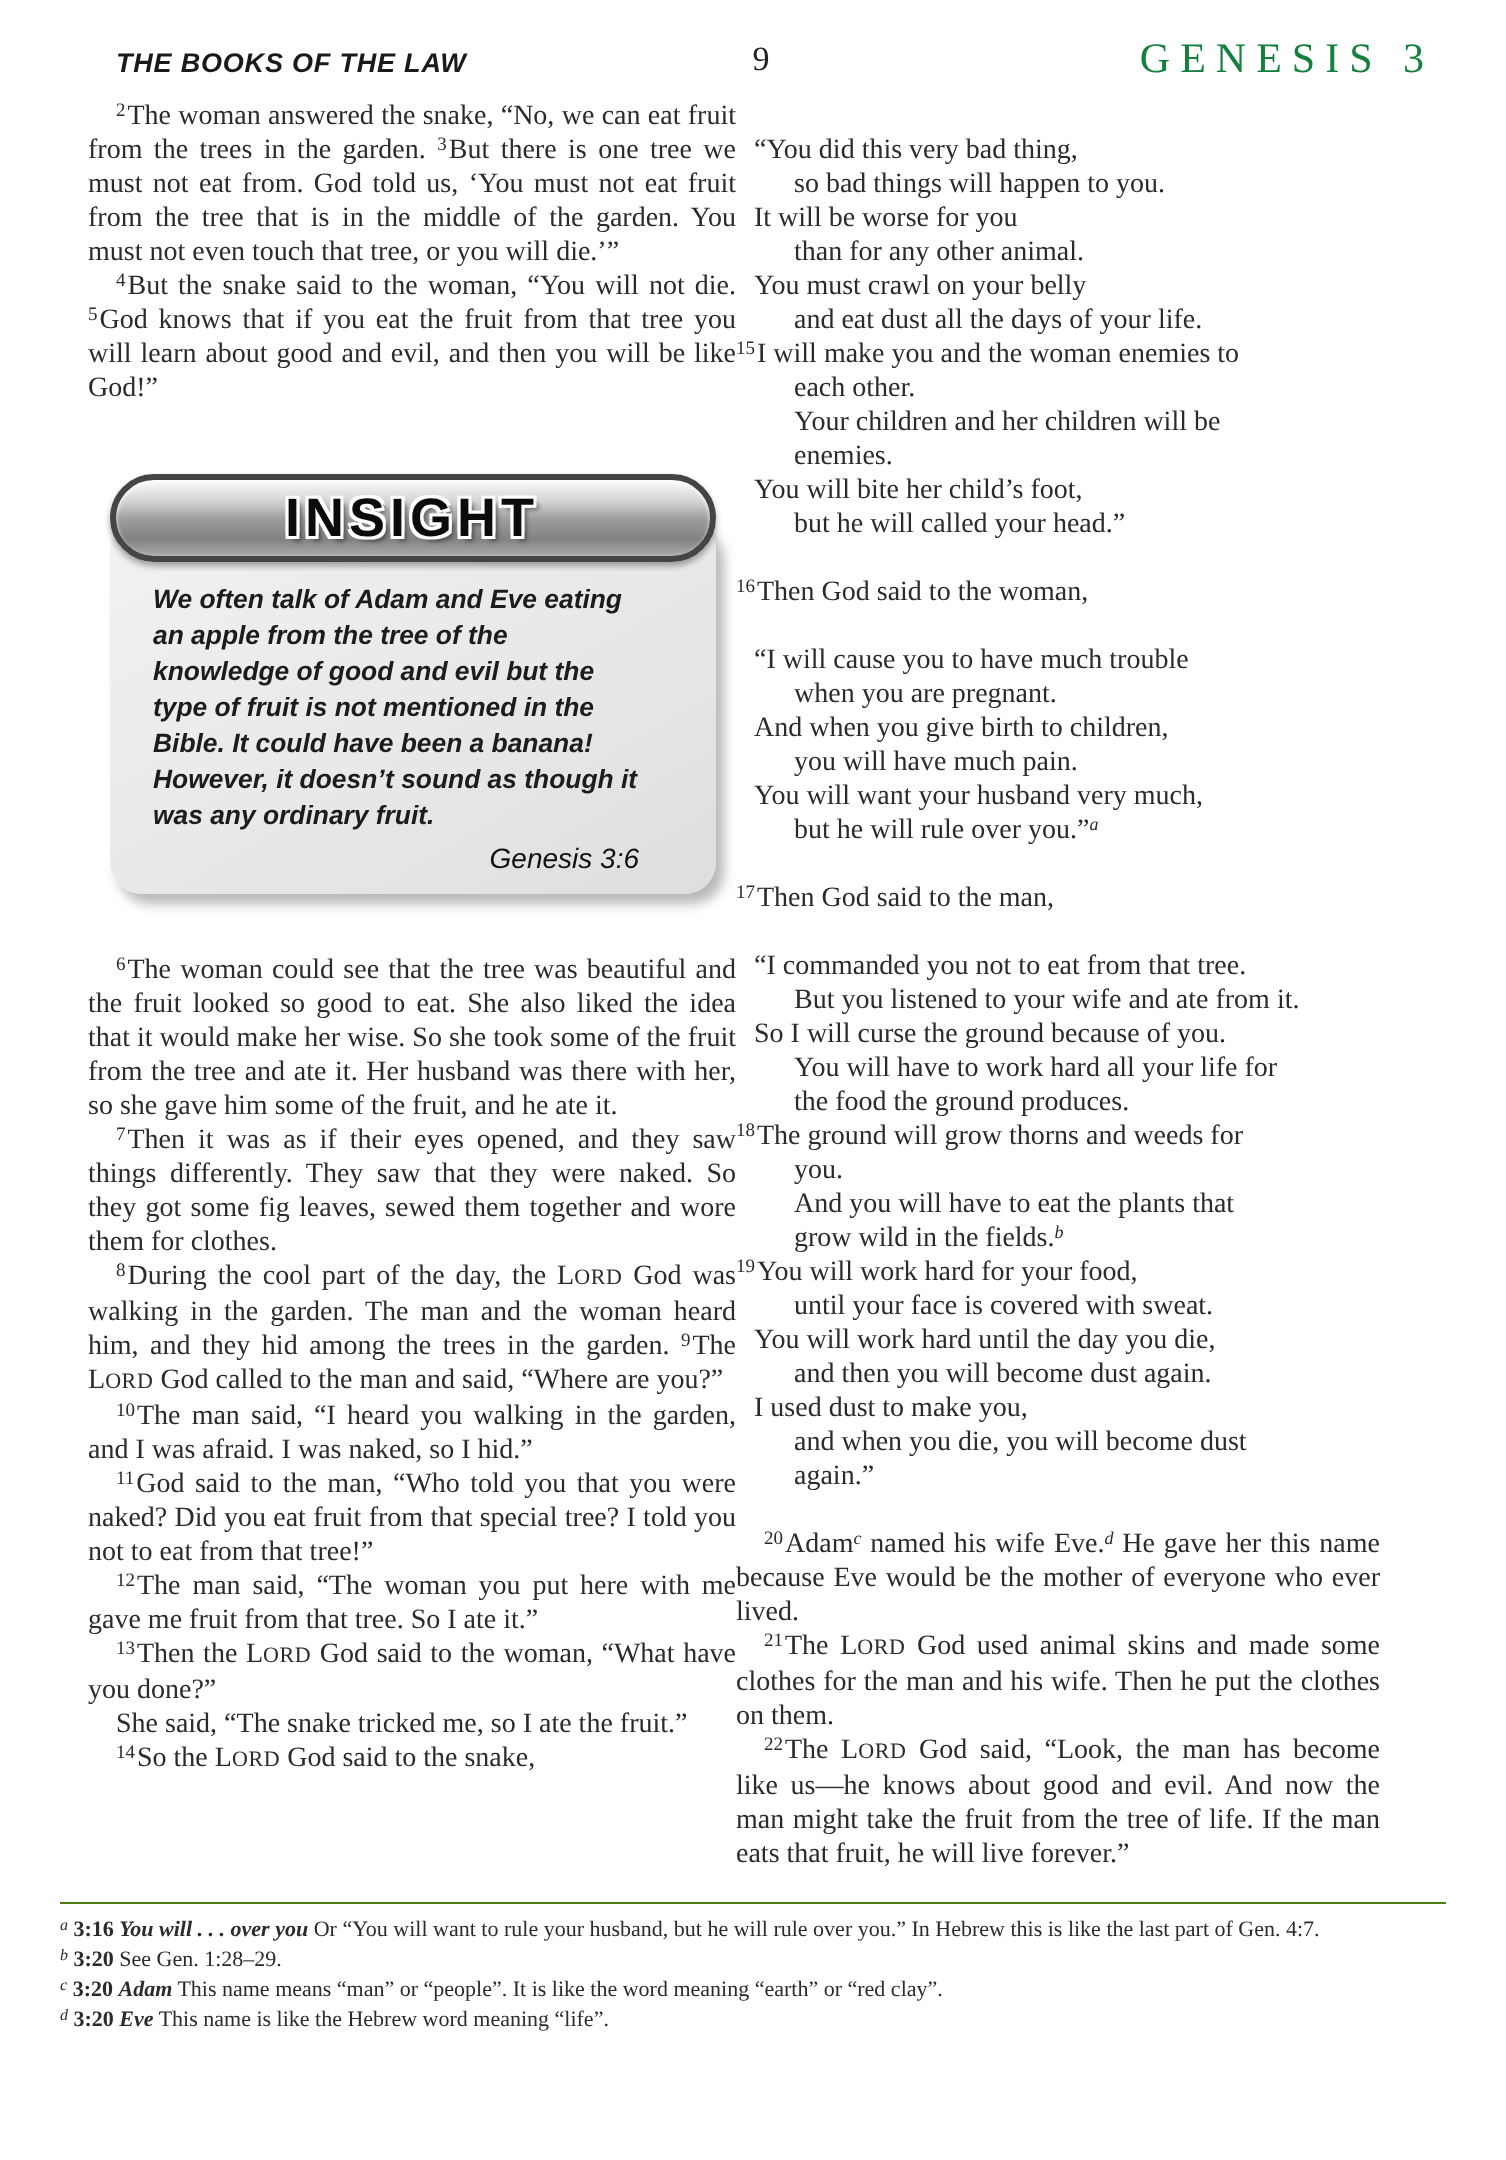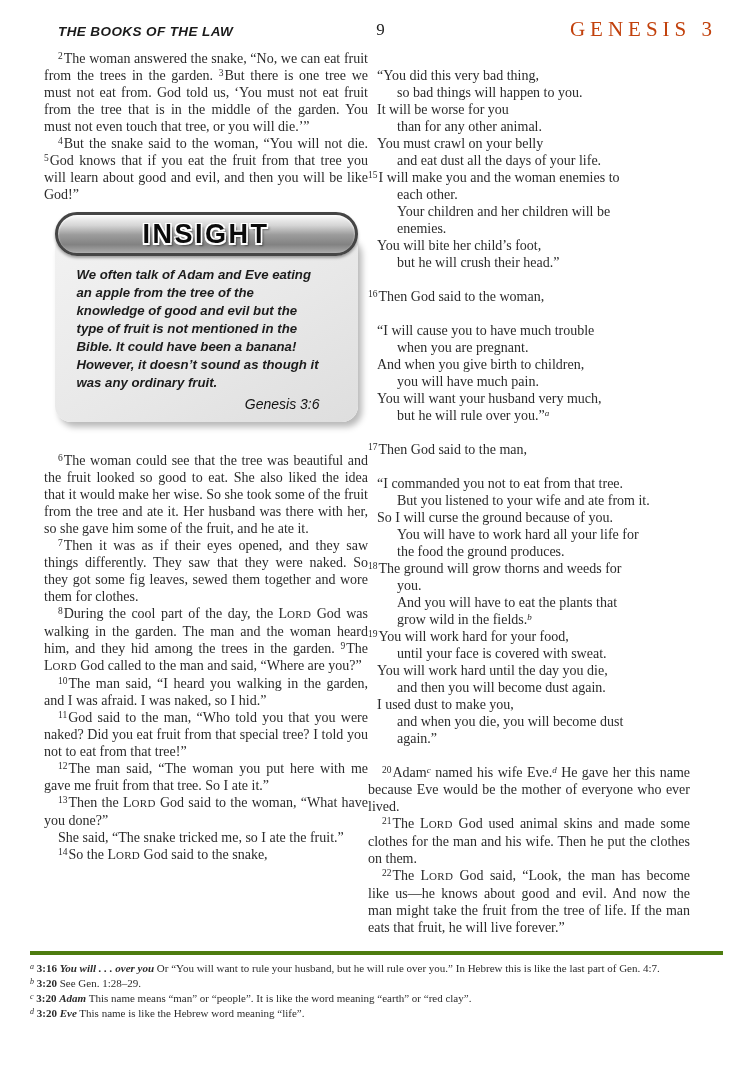--- a/index.html
+++ b/index.html
@@ -4,61 +4,61 @@
 <style>
   html,body{margin:0;padding:0;background:#fff;}
   .page{position:relative;width:753px;height:1080px;background:#fff;overflow:hidden;
         font-family:"Liberation Serif","DejaVu Serif",serif;color:var(--ink,#2b2b2b);}
 
   
   .header{position:absolute;top:20px;left:44px;right:36px;height:24px;}
   .h-left{position:absolute;left:14px;top:4px;font-family:"Liberation Sans","DejaVu Sans",sans-serif;
           font-weight:bold;font-style:italic;font-size:13.5px;letter-spacing:.4px;color:#1a1a1a;}
   .h-num{position:absolute;left:0;right:0;top:0;text-align:center;font-size:17px;color:#222;}
-  .h-right{position:absolute;right:0;top:-3px;font-size:21px;letter-spacing:5px;color:#c2410c;white-space:pre;}
+  .h-right{position:absolute;right:0;top:-3px;font-size:21px;letter-spacing:5px;color:#15803d;white-space:pre;}
 
   
   .columns{position:absolute;top:50px;left:44px;display:flex;}
   .col{width:324px;font-size:14px;line-height:17px;}
   .col-right{width:322px;}
   .prose{margin:0;text-align:justify;}
   .prose.ind{text-indent:14px;}
   sup.vn{font-size:9.5px;line-height:0;vertical-align:baseline;position:relative;top:-4.5px;margin-right:1px;font-style:normal;}
   sup.nref{font-size:9px;line-height:0;vertical-align:baseline;position:relative;top:-4.5px;font-style:italic;}
   .sc-rest{font-size:11px;letter-spacing:.3px;}
   b.it{font-style:italic;}
 
   
   .poetry{margin:17px 0;text-align:left;padding-left:9px;}
   .pline{margin:0;}
   .pline.i1{margin-left:20px;}
   .pline.i2{margin-left:20px;}
   .pline.hang{text-indent:-9px;}
 
   
-  .insight{width:303px;margin:9px auto 30px;}
+  .insight{width:303px;margin:34px auto 30px;}
   .insight-pill{position:relative;z-index:2;height:44px;border-radius:23px;
       background:linear-gradient(to bottom,#fbfbfb 0%,#d4d4d4 28%,#9c9c9c 52%,#828282 78%,#ababab 100%);
       border:3px solid var(--pill-border,#454545);box-sizing:border-box;
       box-shadow:0 2px 3px rgba(0,0,0,.35), inset 0 1px 2px rgba(255,255,255,.9);
       display:flex;align-items:center;justify-content:center;}
   .insight-title{font-family:"Liberation Sans","DejaVu Sans",sans-serif;font-weight:bold;font-size:27px;
       letter-spacing:2.5px;color:#0b0b0b;
       text-shadow:-1.5px -1.5px 0 #fff,1.5px -1.5px 0 #fff,-1.5px 1.5px 0 #fff,1.5px 1.5px 0 #fff,2.5px 2.5px 2px rgba(0,0,0,.45);}
   .insight-body{margin-top:-22px;border-radius:16px;
       background:linear-gradient(150deg,#f2f2f2 0%,#e8e8e8 55%,#dedede 100%);
       box-shadow:4px 5px 6px rgba(0,0,0,.28);
       padding:32px 36px 9px 22px;}
   .insight-text{font-family:"Liberation Sans","DejaVu Sans",sans-serif;font-style:italic;font-weight:600;
       font-size:13.2px;line-height:18px;color:#1c1c1c;margin:0;text-align:left;}
   .insight-ref{font-family:"Liberation Sans","DejaVu Sans",sans-serif;font-style:italic;font-weight:normal;
       font-size:14px;text-align:right;margin:4px 2px 0 0;color:#111;}
 
   
-  .footnotes{position:absolute;left:30px;right:30px;top:951px;border-top:4px solid #4d7c0f;
+  .footnotes{position:absolute;left:30px;right:30px;top:951px;border-top:1px solid #4d7c0f;
       padding-top:7px;font-size:11px;line-height:13.5px;}
   .fnote{margin:0 0 1.5px;text-align:left;}
   .fnote sup.nref{font-size:8px;top:-3px;}
 </style>
 </head>
 <body>
 
 <div class="page">
 
   <div class="header">
@@ -105,21 +105,21 @@
             <div class="pline i1">so bad things will happen to you.</div>
             <div class="pline i0">It will be worse for you</div>
             <div class="pline i1">than for any other animal.</div>
             <div class="pline i0">You must crawl on your belly</div>
             <div class="pline i1">and eat dust all the days of your life.</div>
             <div class="pline i0 hang"><sup class="vn">15</sup>I will make you and the woman enemies to</div>
             <div class="pline i2">each other.</div>
             <div class="pline i1">Your children and her children will be</div>
             <div class="pline i2">enemies.</div>
             <div class="pline i0">You will bite her child’s foot,</div>
-            <div class="pline i1">but he will crush their head.”</div>
+            <div class="pline i1">but he will called your head.”</div>
           </div>
           <p class="prose"><sup class="vn">16</sup>Then God said to the woman,</p>
           <div class="poetry">
             <div class="pline i0">“I will cause you to have much trouble</div>
             <div class="pline i1">when you are pregnant.</div>
             <div class="pline i0">And when you give birth to children,</div>
             <div class="pline i1">you will have much pain.</div>
             <div class="pline i0">You will want your husband very much,</div>
             <div class="pline i1">but he will rule over you.”<sup class="nref">a</sup></div>
           </div>

